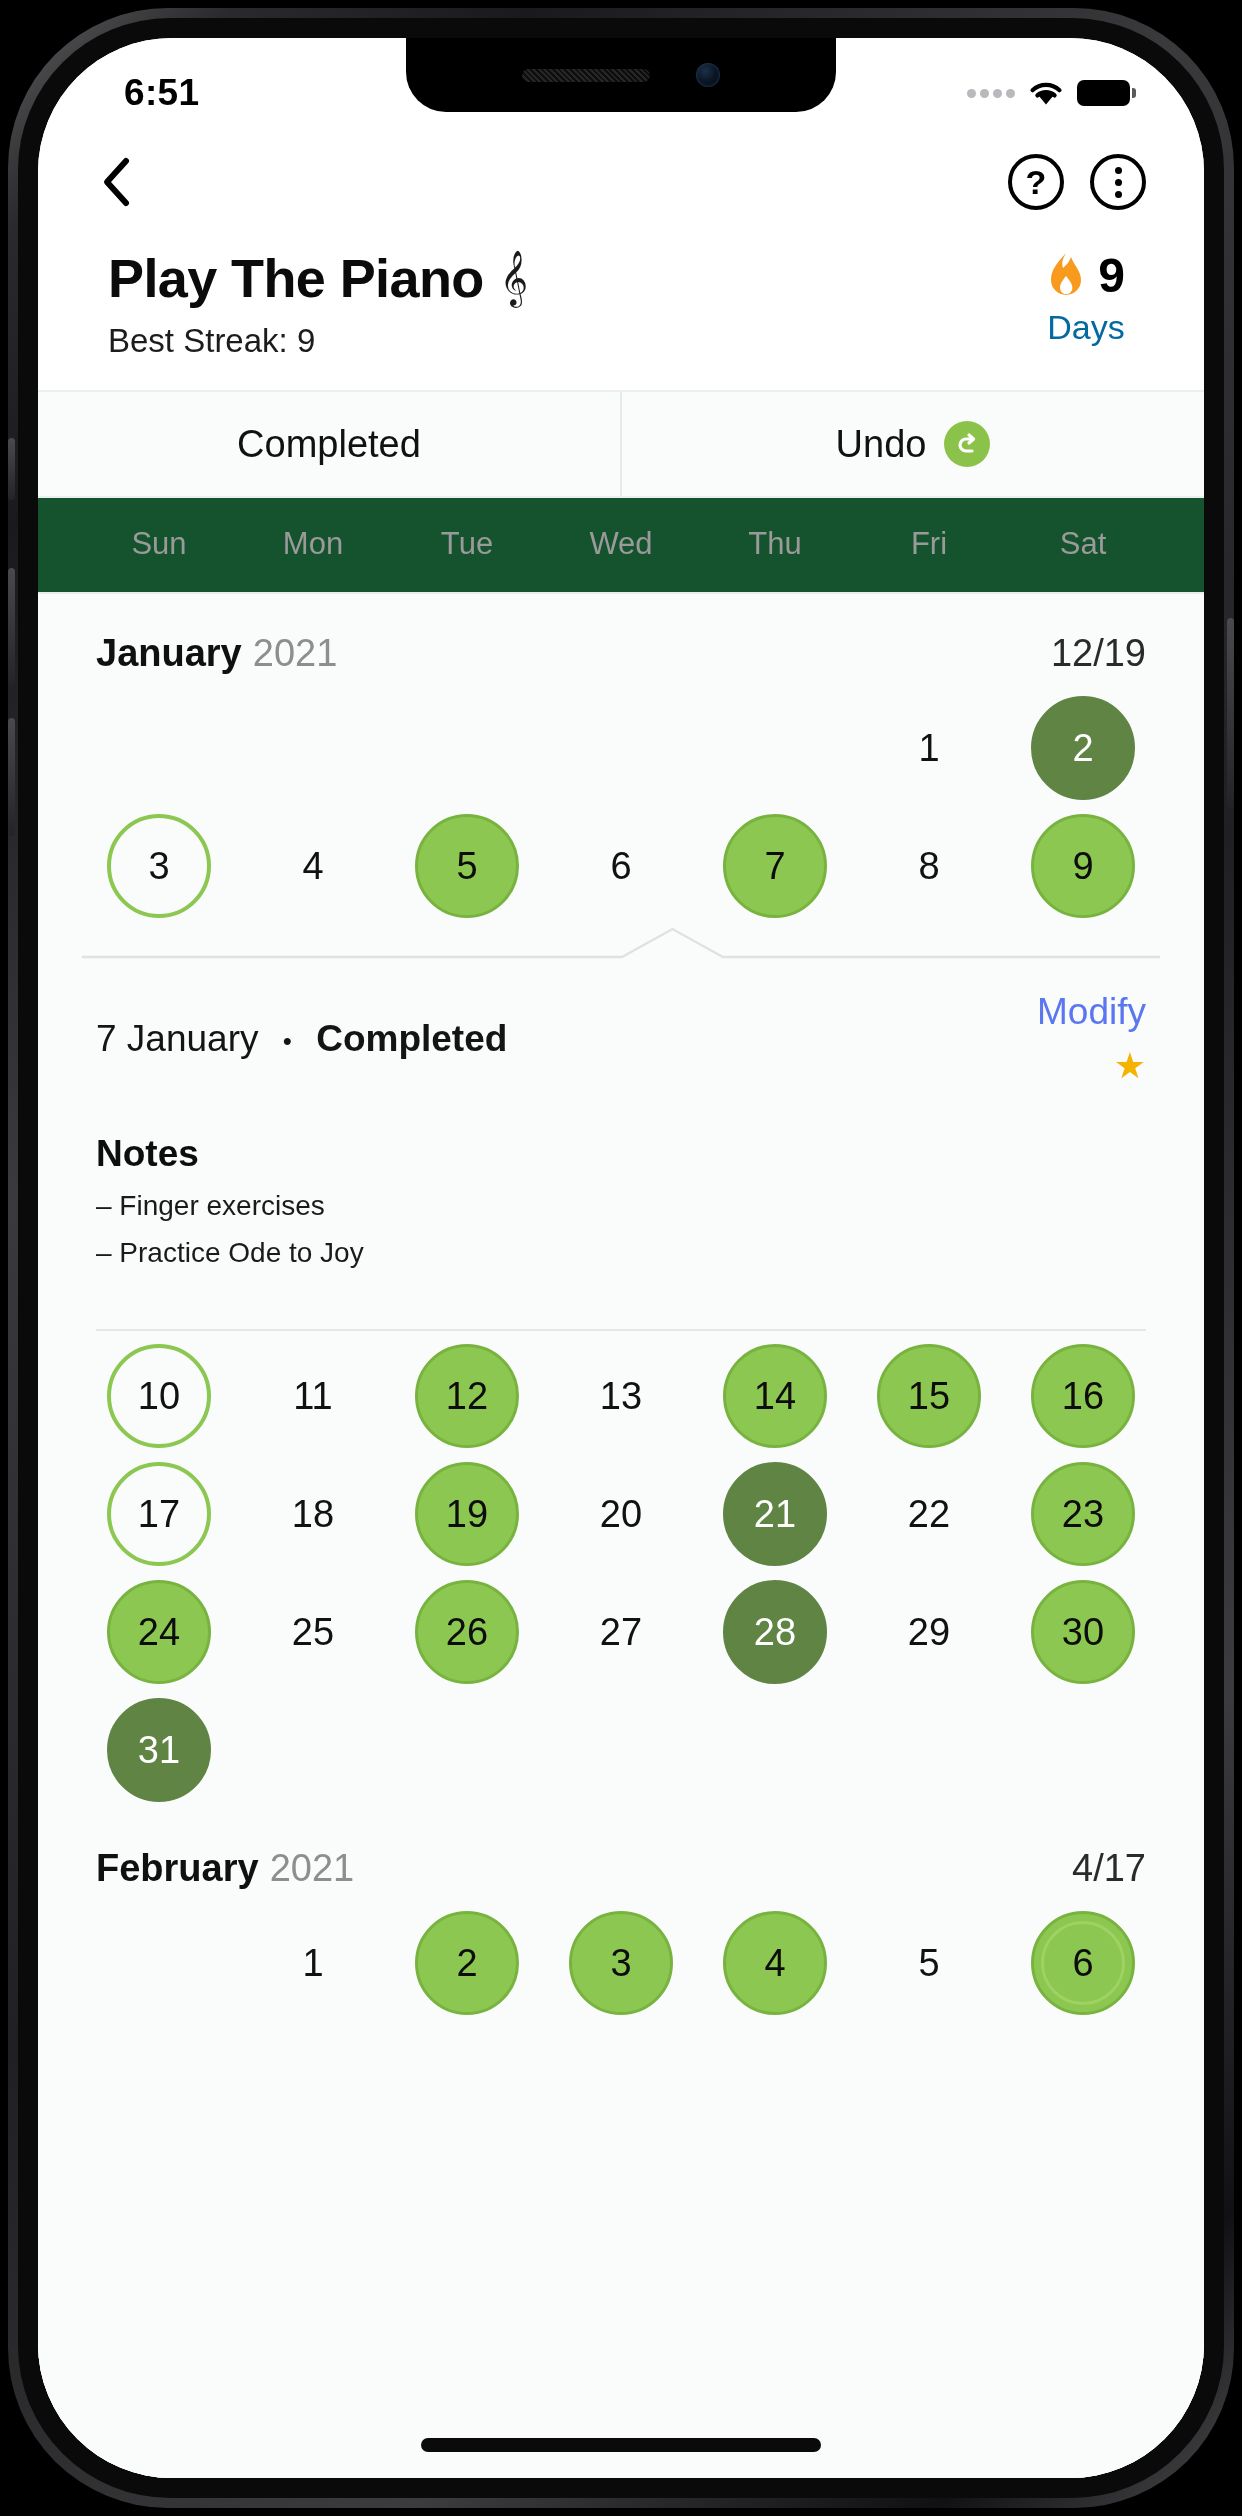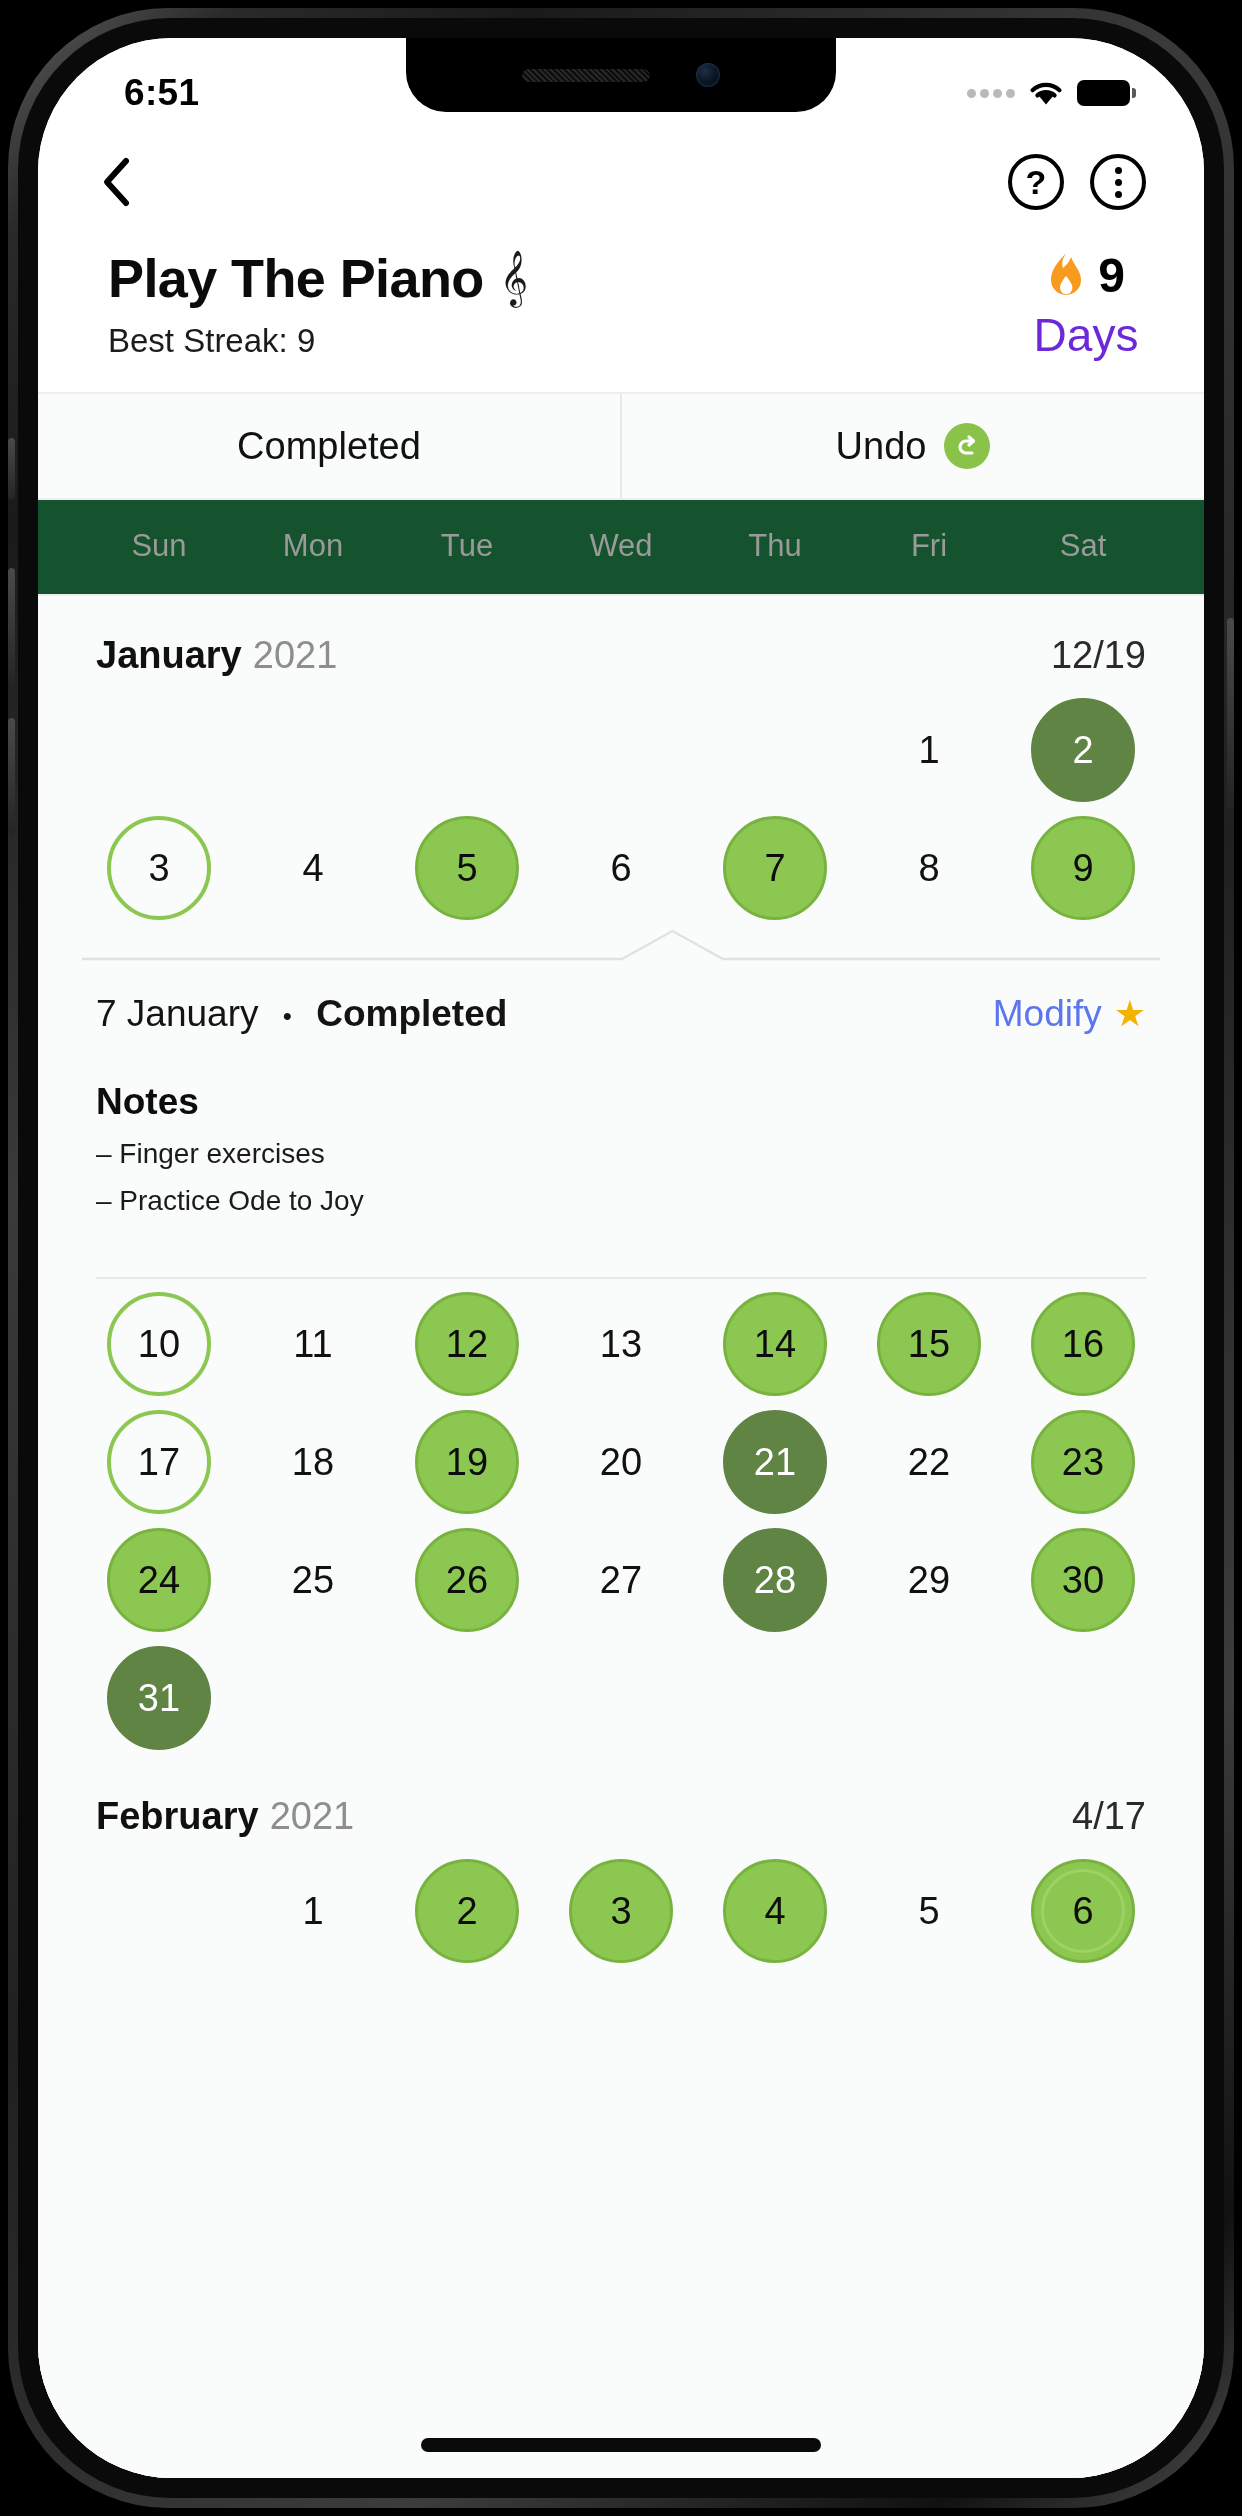--- a/index.html
+++ b/index.html
@@ -175,21 +175,21 @@
   }
   .best-streak {
     font-size: 33px;
     color: #1c1c1c;
     margin-top: 14px;
   }
   .streak-box { text-align: center; padding-top: 6px; min-width: 120px; }
   .streak-top { display: flex; align-items: center; justify-content: center; gap: 13px; }
   .flame { font-size: 0; line-height: 0; }
   .streak-num { font-size: 48px; font-weight: bold; color: #000; line-height: 1; }
-  .streak-lbl { font-size: 46px; color: #6d28d9; margin-top: 8px; }
+  .streak-lbl { font-size: 34px; color: #0369a1; margin-top: 8px; }
 
   
   .tabs {
     display: flex;
     border-top: 2px solid #eceff0;
     border-bottom: 2px solid #eceff0;
     background: #fafbfb;
     margin-top: 30px;
     flex: 0 0 auto;
   }
@@ -293,21 +293,21 @@
   .detail-body { padding: 6px 14px 26px; }
   .detail-head {
     display: flex;
     justify-content: space-between;
     align-items: center;
     padding: 26px 0 8px;
   }
   .detail-date { font-size: 37px; color: #141414; }
   .detail-date b { font-weight: bold; }
   .dot-sep { margin: 0 14px; font-size: 26px; vertical-align: middle; }
-  .modify { font-size: 37px; color: #5b76ef; cursor: pointer; display: flex; align-items: flex-end; gap: 12px; }
+  .modify { font-size: 37px; color: #5b76ef; cursor: pointer; display: flex; align-items: flex-end; gap: 12px; flex-direction: column; }
   .star { color: #f5b301; font-size: 36px; }
   .notes-label { font-size: 37px; font-weight: bold; color: #0d0d0d; margin-top: 38px; }
   .note-line { font-size: 28px; color: #1a1a1a; margin-top: 15px; }
   .divider { height: 2px; background: #e6e8e8; margin: 34px 14px 0; }
 
   
   .home-ind {
     position: absolute;
     bottom: 26px;
     left: 50%;

